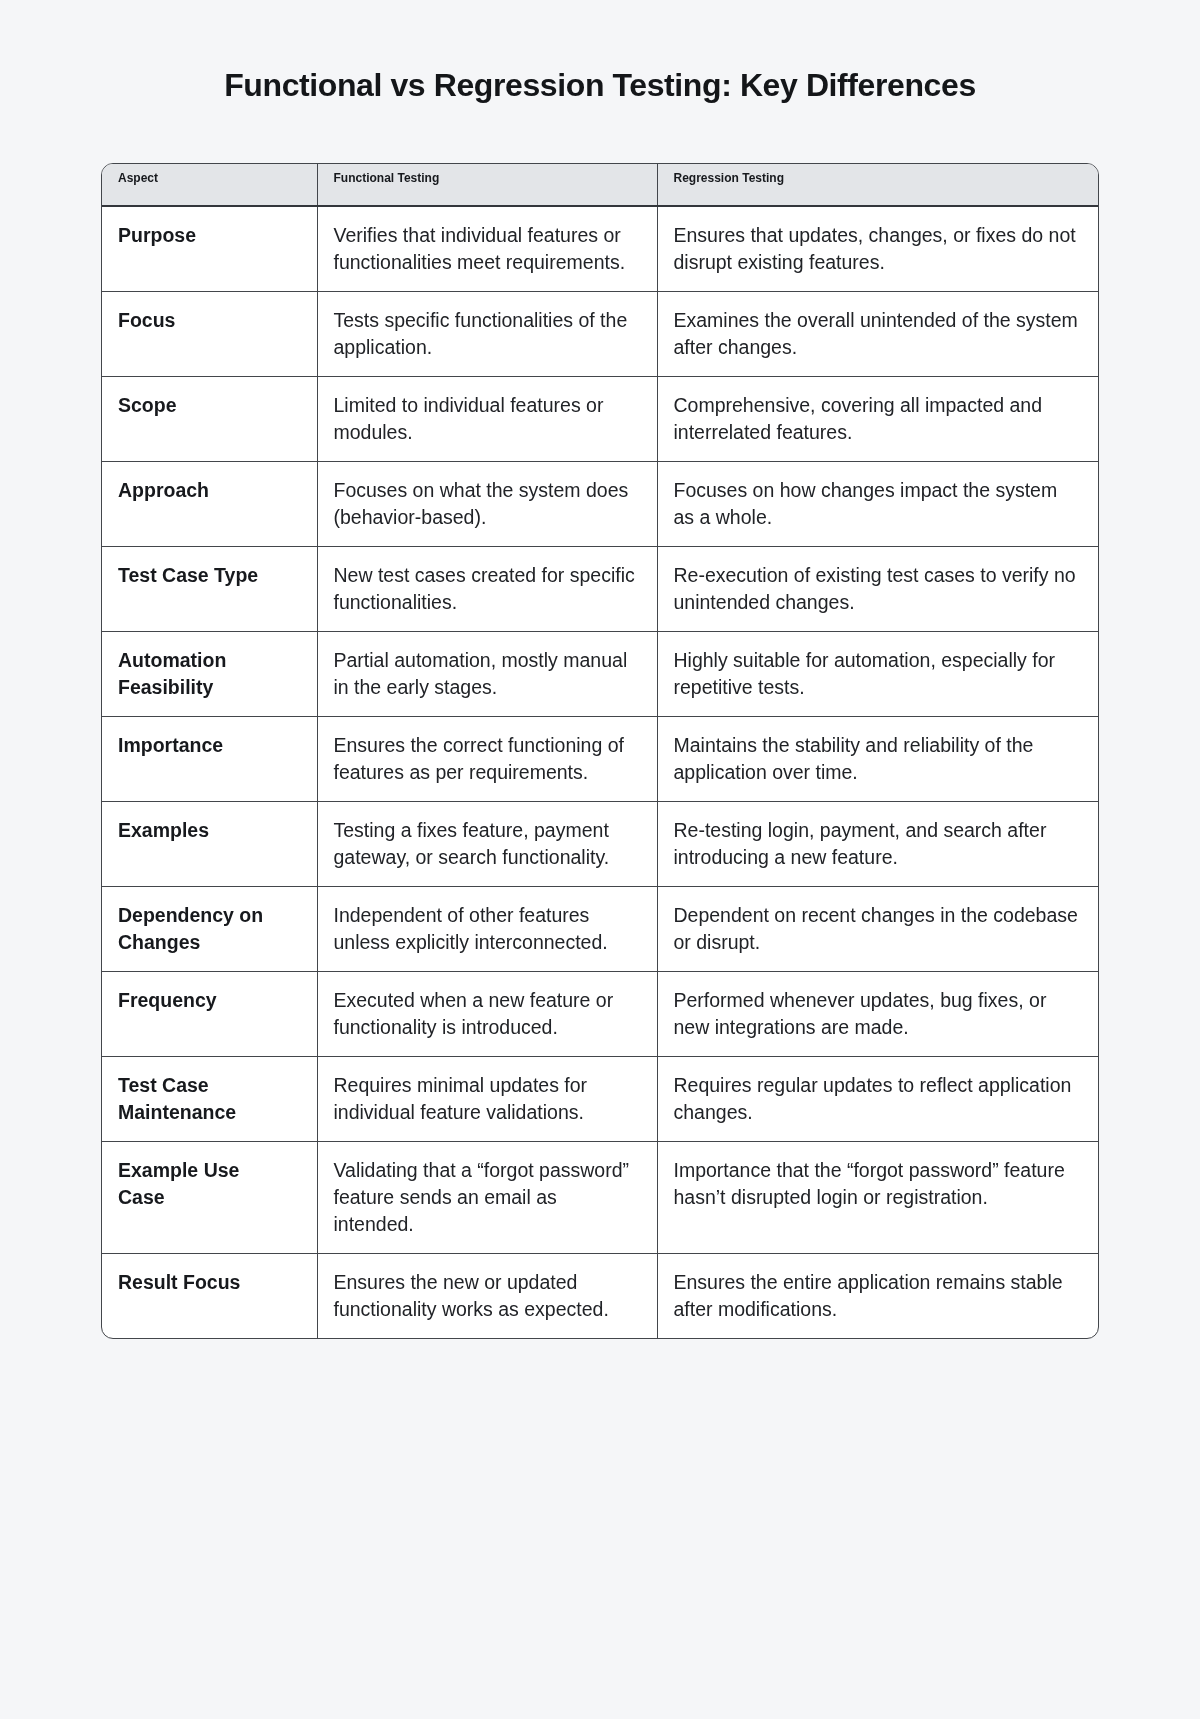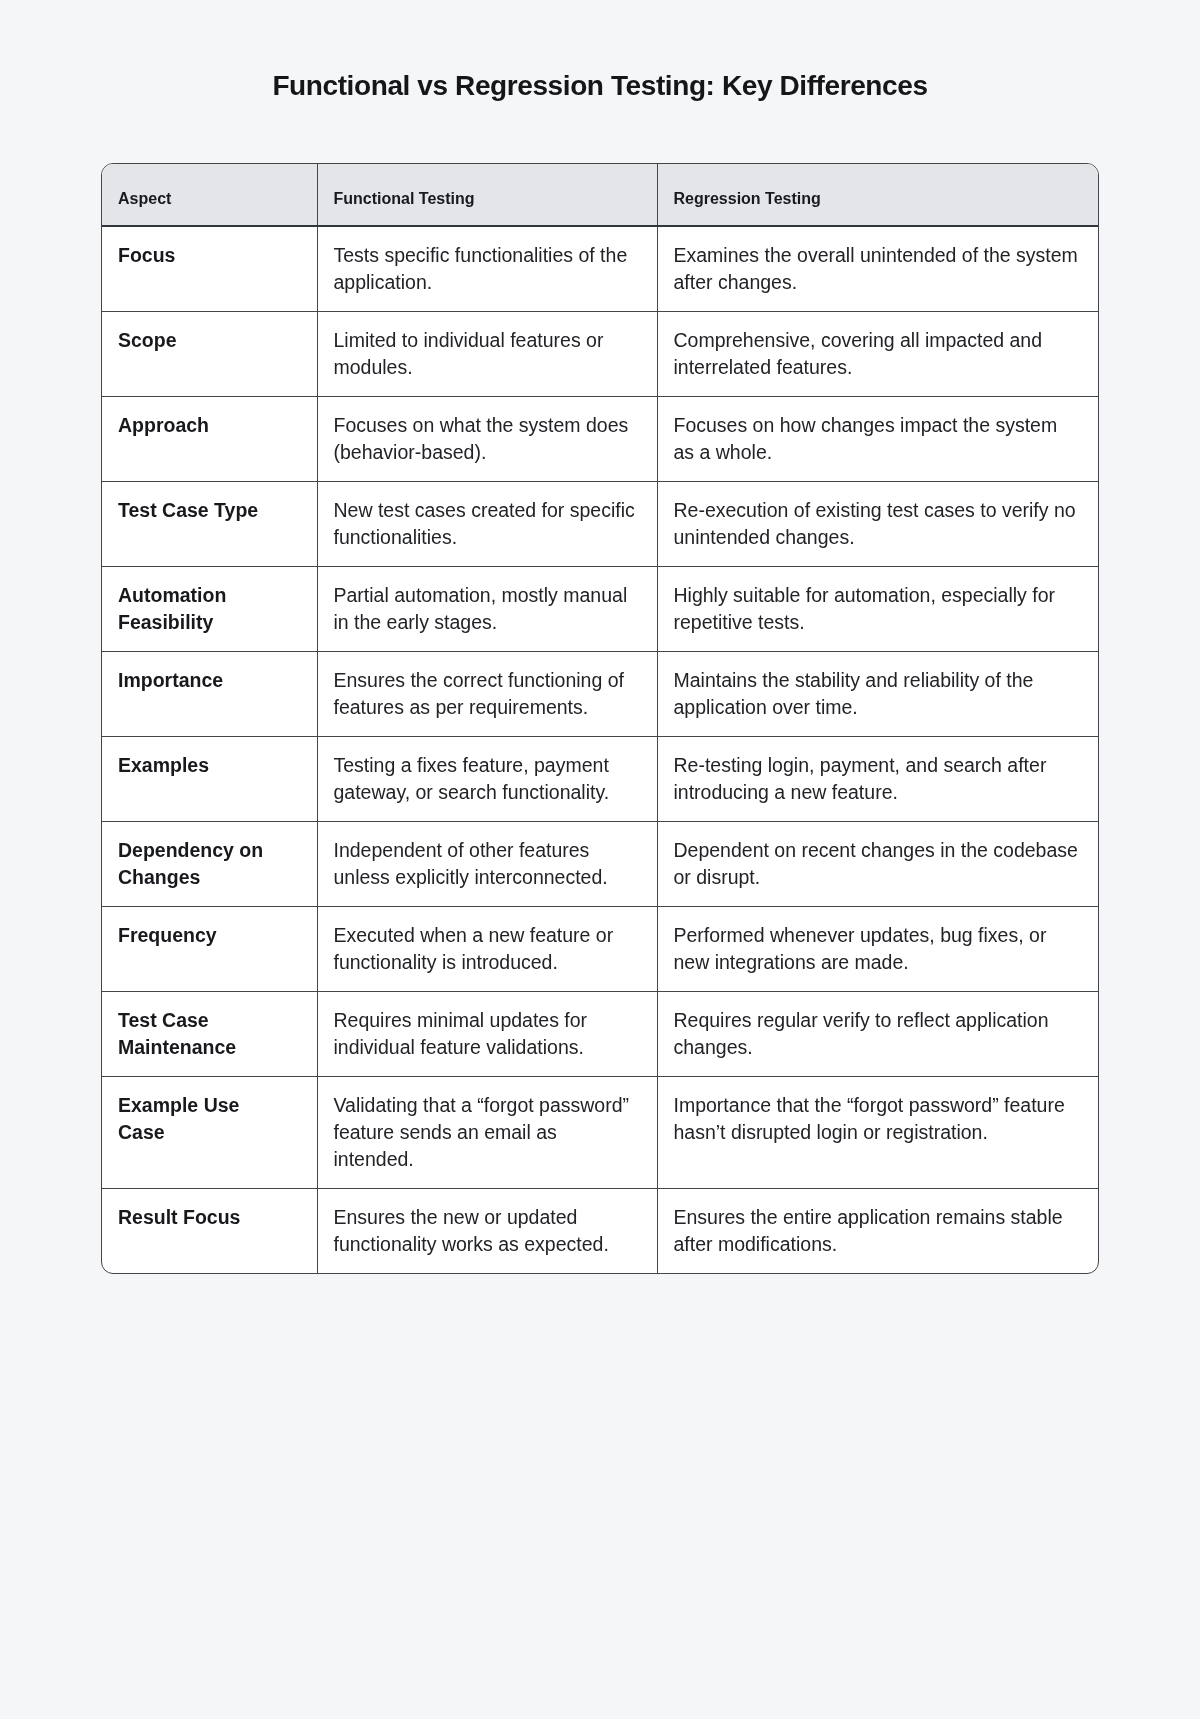--- a/index.html
+++ b/index.html
@@ -10,21 +10,21 @@
     width: 1200px;
     min-height: 1719px;
     background: #f5f6f8;
     font-family: "Liberation Sans", sans-serif;
     -webkit-font-smoothing: antialiased;
   }
   .page-title {
     margin: 0;
     padding-top: 64px;
     text-align: center;
-    font-size: 28px;
+    font-size: 32px;
     line-height: 43px;
     font-weight: 700;
     letter-spacing: -0.4px;
     color: #141619;
   }
   .table-wrap {
     width: 998px;
     margin: 56px auto 0 auto;
     box-sizing: border-box;
     background: #ffffff;
@@ -52,24 +52,24 @@
   .cmp-table th:last-child,
   .cmp-table td:last-child {
     border-right: none;
   }
   .cmp-table tbody tr:last-child th,
   .cmp-table tbody tr:last-child td {
     border-bottom: none;
   }
   .cmp-table thead th {
     background: #e3e5e8;
-    font-size: 16px;
+    font-size: 12px;
     font-weight: 700;
     color: #17191d;
-    padding-top: 21px;
+    padding-top: 1px;
     padding-bottom: 13px;
     border-bottom: 2px solid #33363b;
   }
   .cmp-table tbody th {
     font-weight: 700;
     color: #17191d;
     white-space: pre-line; 
   }
 </style>
 </head>
@@ -85,20 +85,25 @@
       <col style="width:443px">
     </colgroup>
     <thead>
       <tr>
         <th>Aspect</th>
         <th>Functional Testing</th>
         <th>Regression Testing</th>
       </tr>
     </thead>
     <tbody>
+        <tr>
+          <th scope="row">Purpose</th>
+          <td>Verifies that individual features or functionalities meet requirements.</td>
+          <td>Ensures that updates, changes, or fixes do not disrupt existing features.</td>
+        </tr>
         <tr>
           <th scope="row">Focus</th>
           <td>Tests specific functionalities of the application.</td>
           <td>Examines the overall unintended of the system after changes.</td>
         </tr>
         <tr>
           <th scope="row">Scope</th>
           <td>Limited to individual features or modules.</td>
           <td>Comprehensive, covering all impacted and interrelated features.</td>
         </tr>
@@ -136,21 +141,21 @@
         </tr>
         <tr>
           <th scope="row">Frequency</th>
           <td>Executed when a new feature or functionality is introduced.</td>
           <td>Performed whenever updates, bug fixes, or new integrations are made.</td>
         </tr>
         <tr>
           <th scope="row">Test Case
 Maintenance</th>
           <td>Requires minimal updates for individual feature validations.</td>
-          <td>Requires regular verify to reflect application changes.</td>
+          <td>Requires regular updates to reflect application changes.</td>
         </tr>
         <tr>
           <th scope="row">Example Use
 Case</th>
           <td>Validating that a “forgot password” feature sends an email as intended.</td>
           <td>Importance that the “forgot password” feature hasn’t disrupted login or registration.</td>
         </tr>
         <tr>
           <th scope="row">Result Focus</th>
           <td>Ensures the new or updated functionality works as expected.</td>

